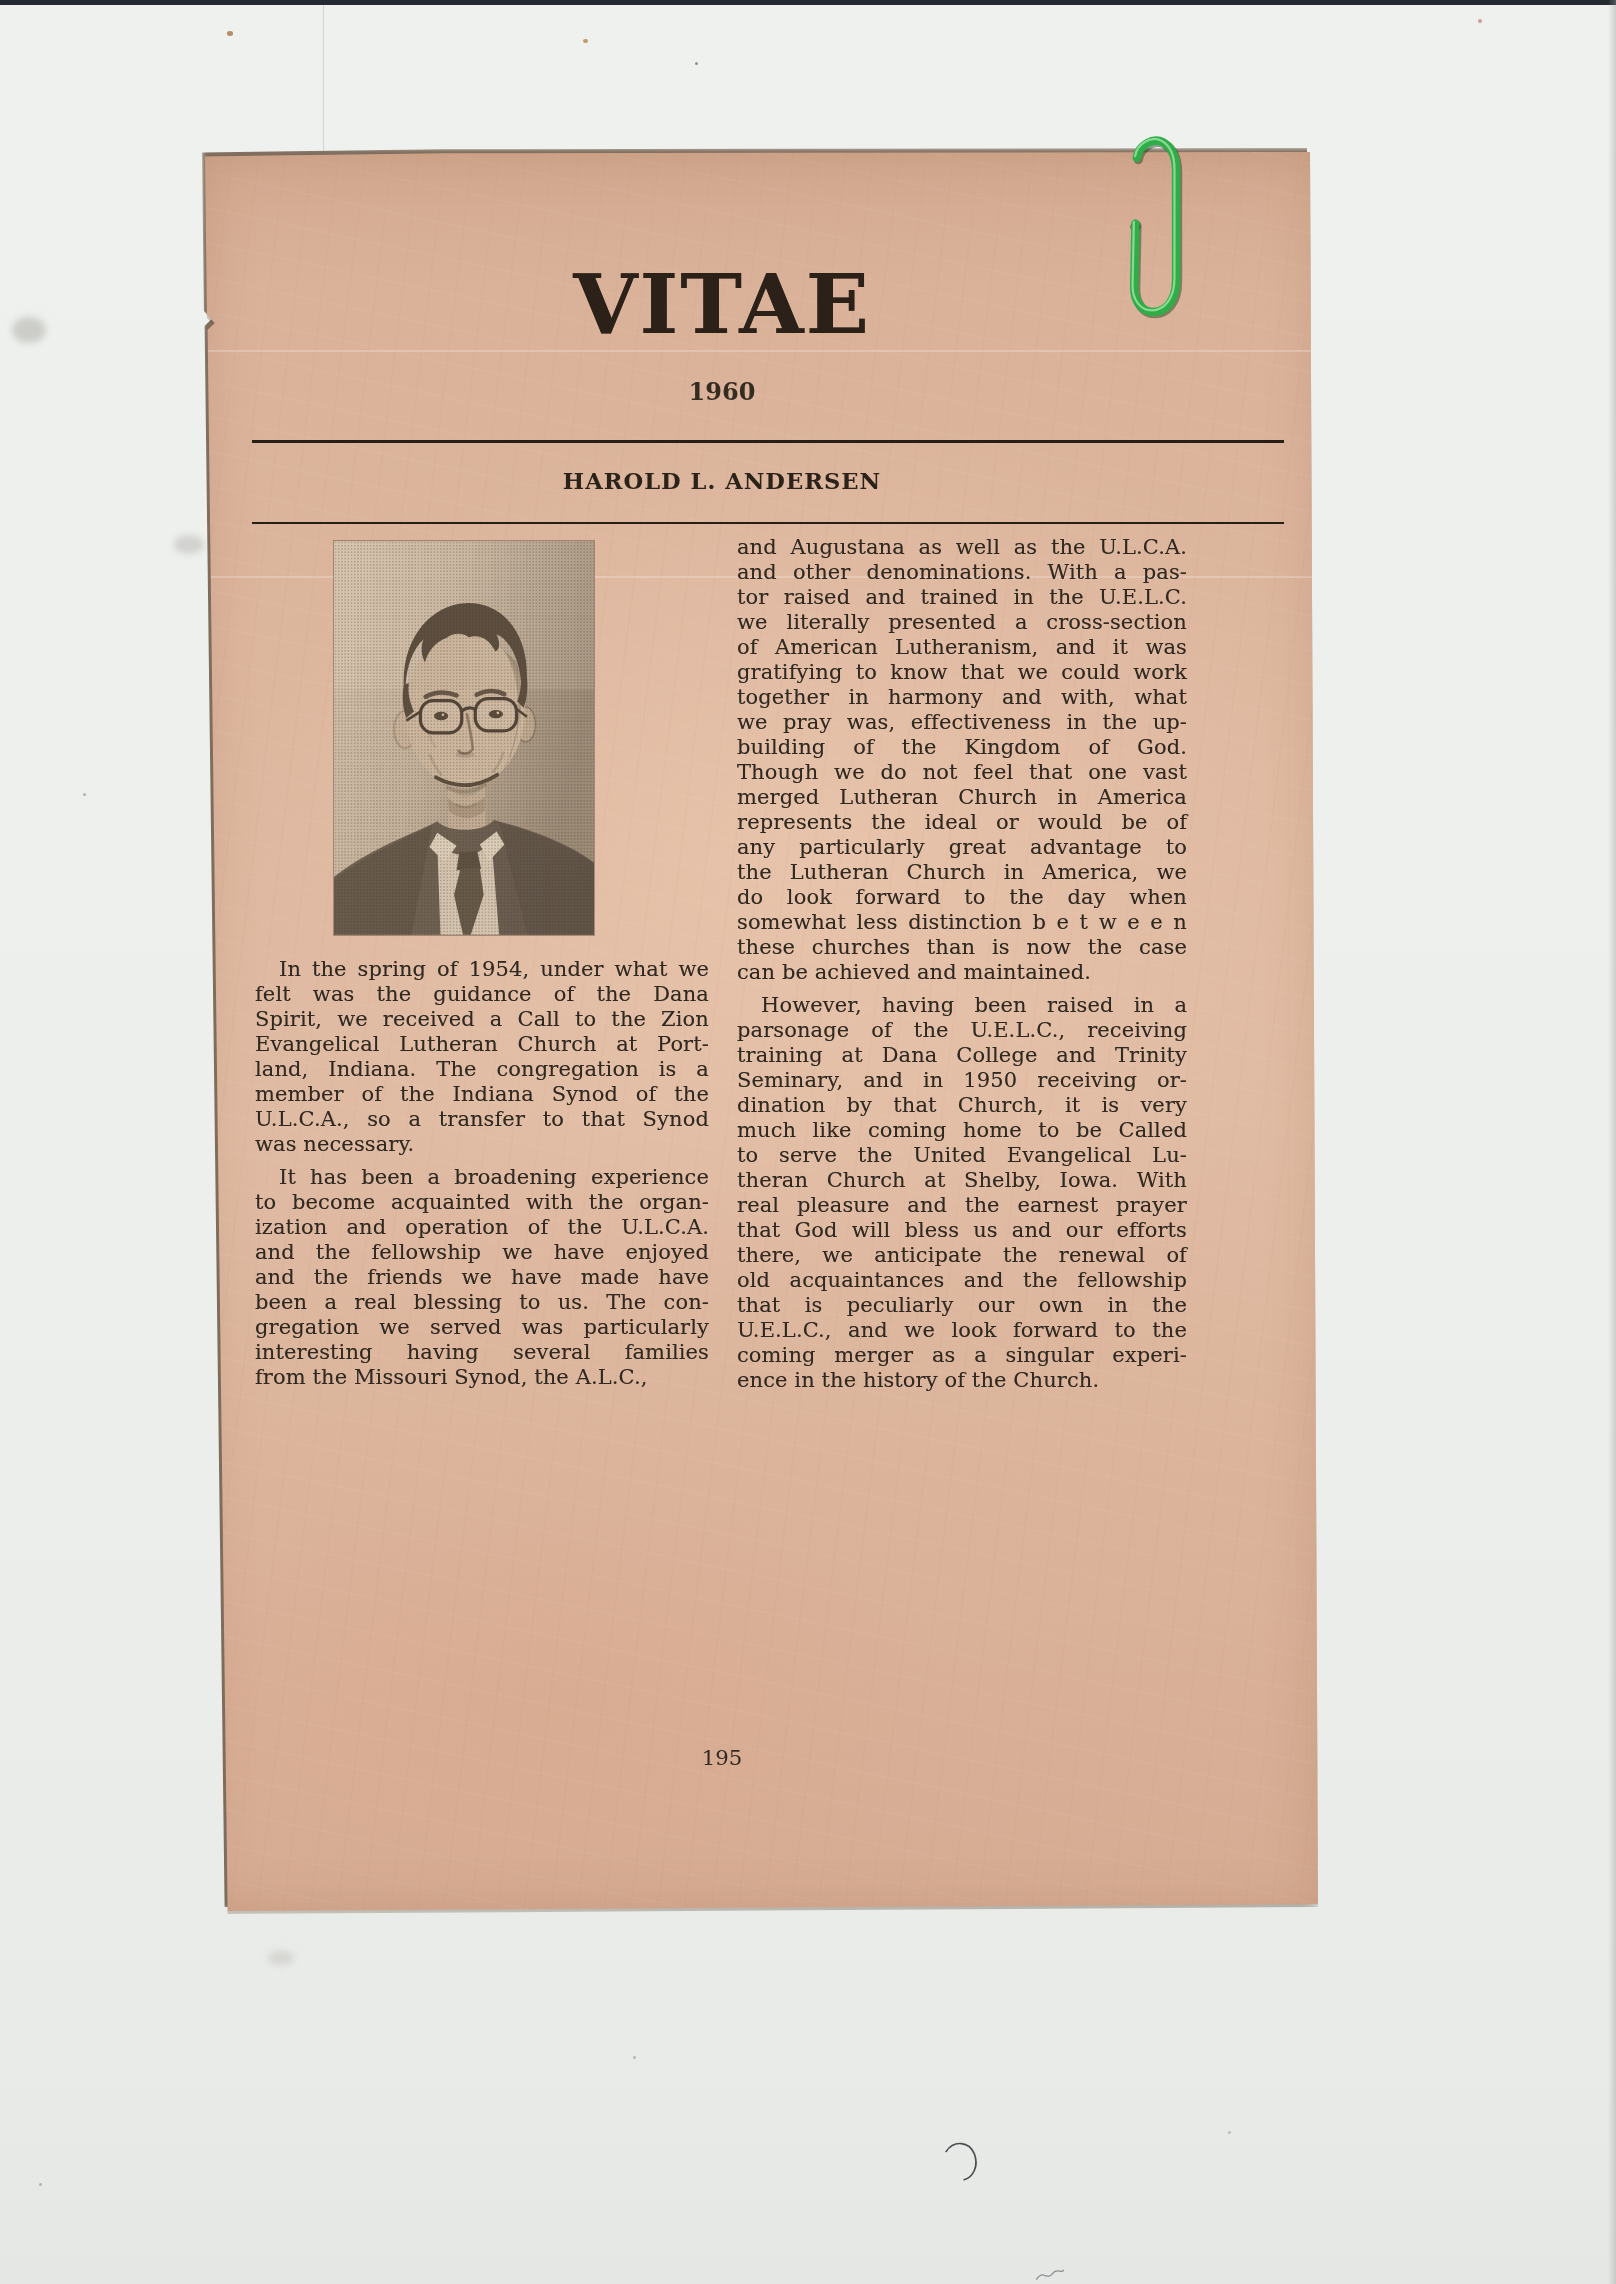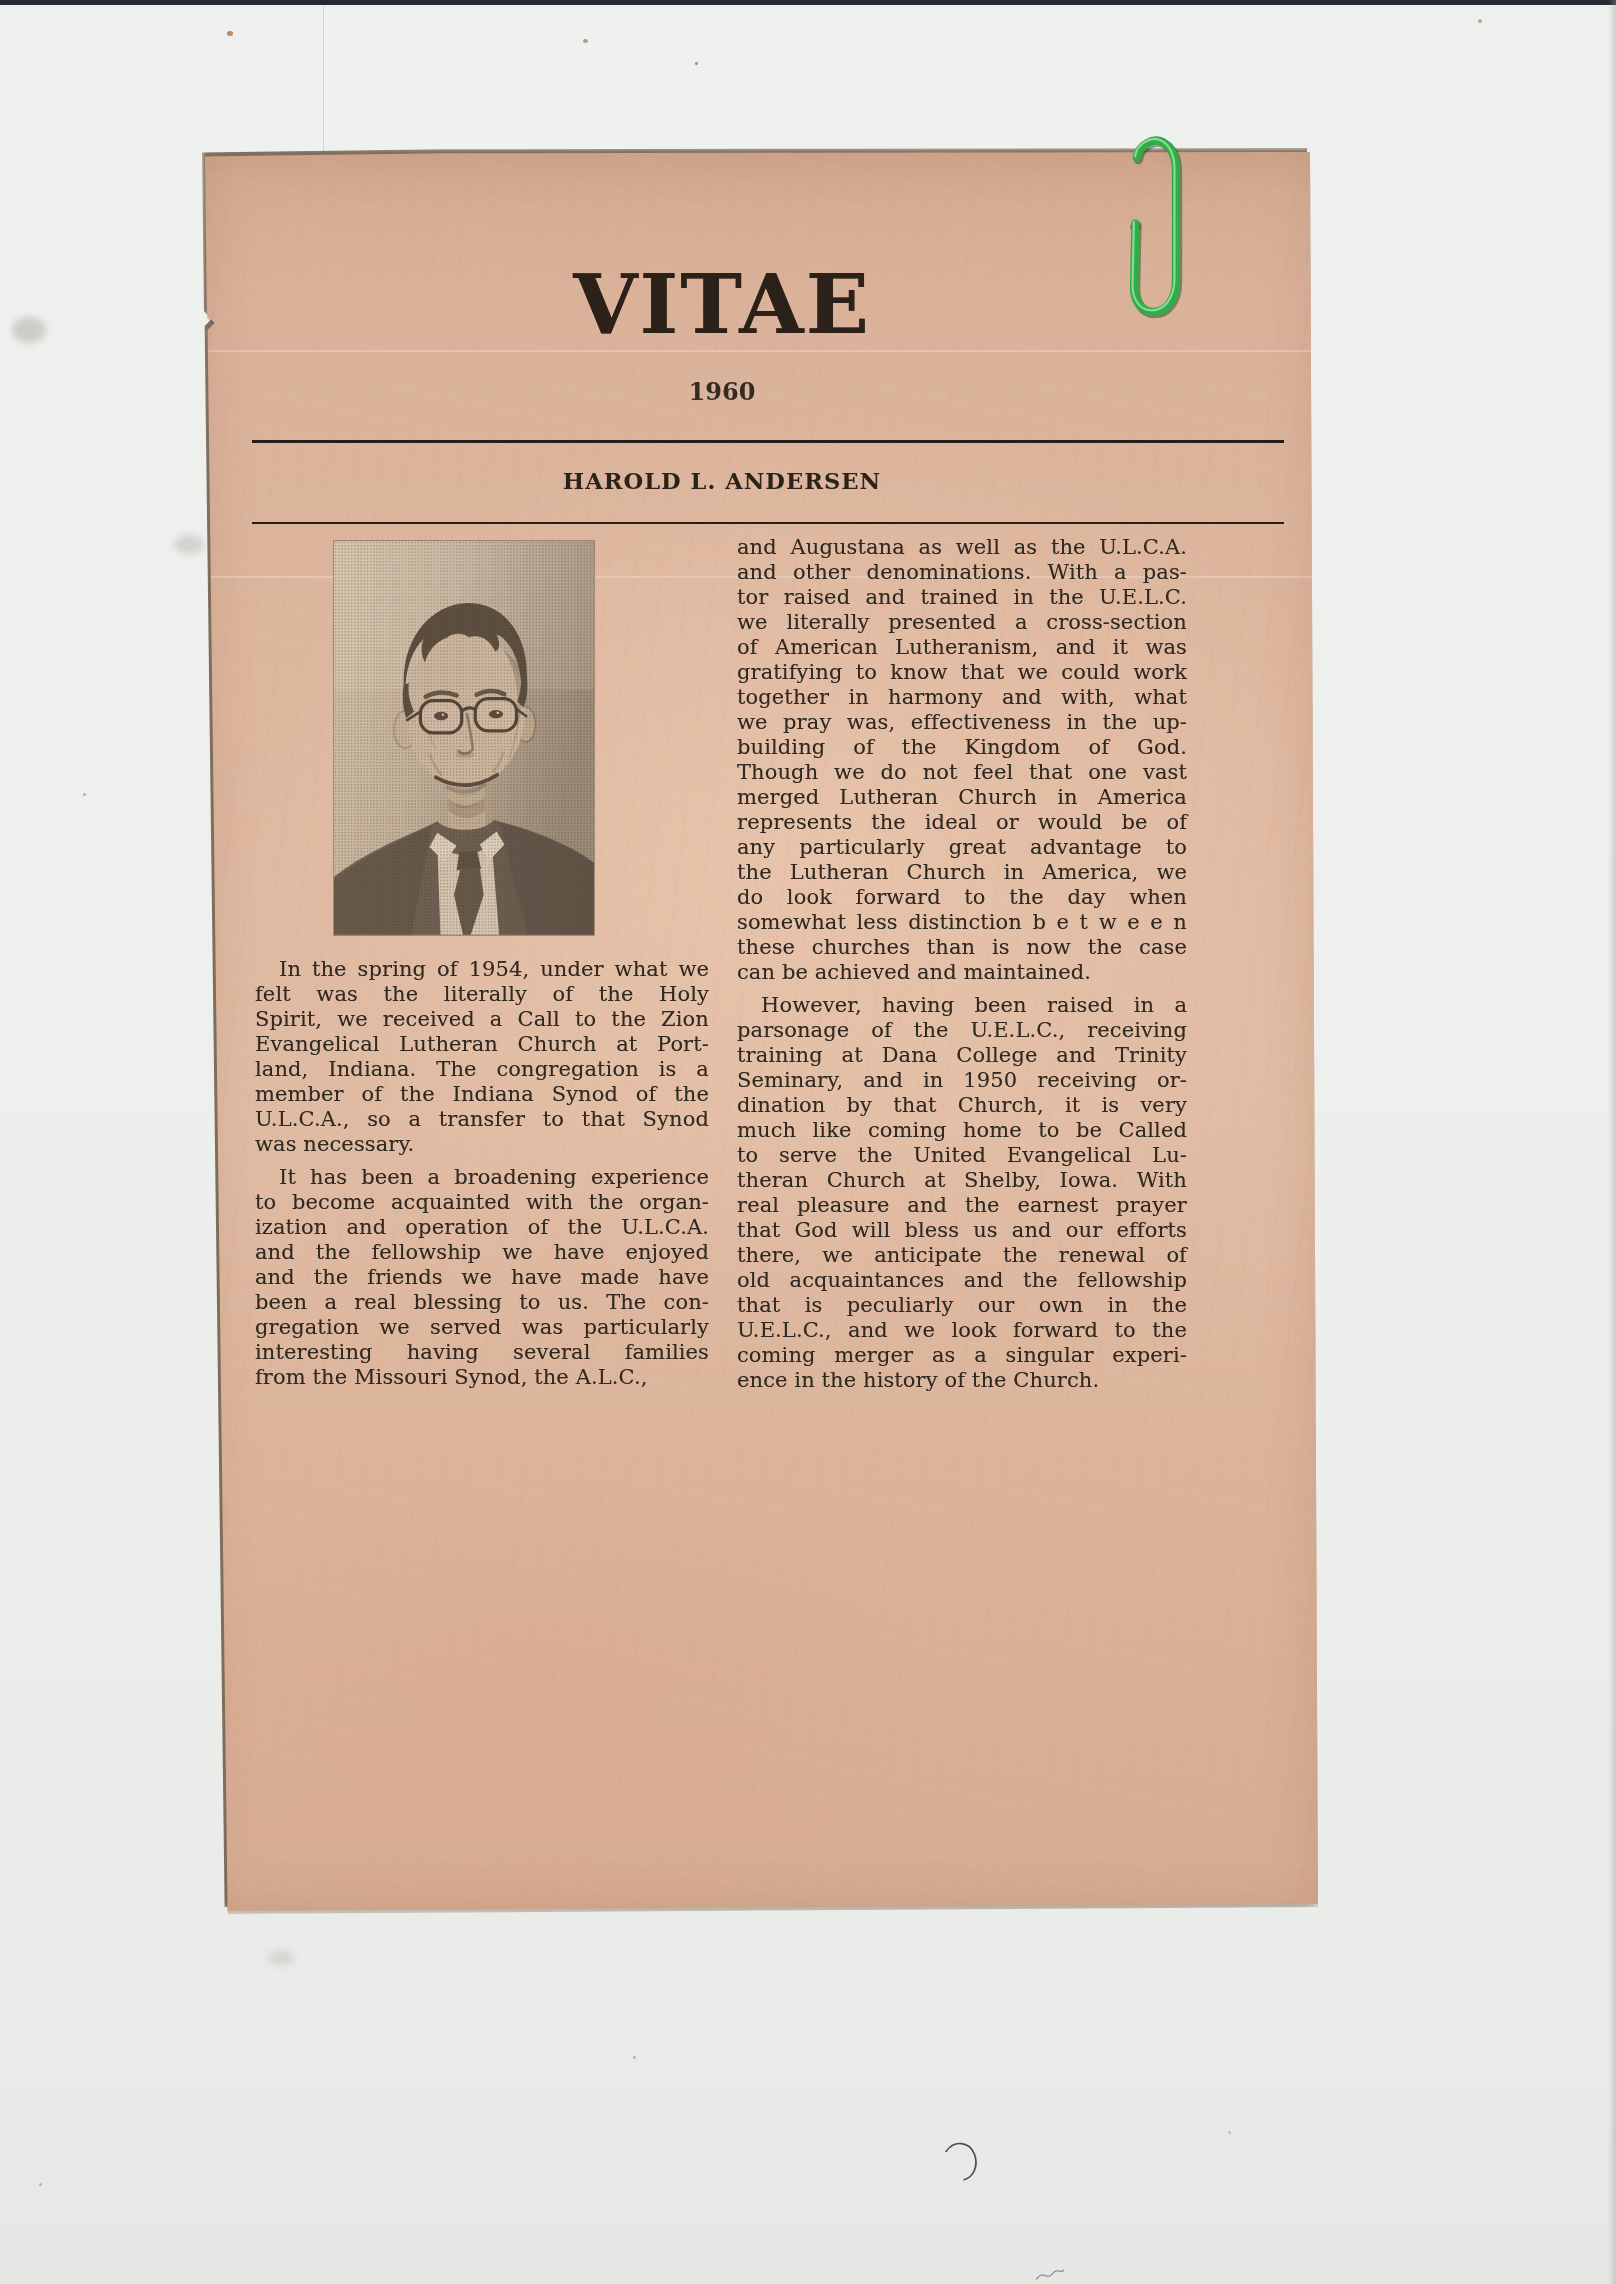--- a/index.html
+++ b/index.html
@@ -186,21 +186,21 @@
       <path d="M188 408 Q 205 417 221 406" fill="none" stroke="rgba(40,30,20,.15)" stroke-width="4"></path>
       <path d="M145 292 Q 150 310 158 320" fill="none" stroke="rgba(40,30,20,.10)" stroke-width="4"></path>
     </svg>
     <div class="halftone"></div>
     <div class="photo-tint"></div>
   </div>
 
   <div class="col col-left">
       <div class="para">
         <div class="tline first">In the spring of 1954, under what we</div>
-        <div class="tline">felt was the literally of the Holy</div>
+        <div class="tline">felt was the guidance of the Dana</div>
         <div class="tline">Spirit, we received a Call to the Zion</div>
         <div class="tline">Evangelical Lutheran Church at Port-</div>
         <div class="tline">land, Indiana. The congregation is a</div>
         <div class="tline">member of the Indiana Synod of the</div>
         <div class="tline">U.L.C.A., so a transfer to that Synod</div>
         <div class="tline last">was necessary.</div>
       </div>
       <div class="para">
         <div class="tline first">It has been a broadening experience</div>
         <div class="tline">to become acquainted with the organ-</div>
@@ -247,20 +247,21 @@
         <div class="tline">that God will bless us and our efforts</div>
         <div class="tline">there, we anticipate the renewal of</div>
         <div class="tline">old acquaintances and the fellowship</div>
         <div class="tline">that is peculiarly our own in the</div>
         <div class="tline">U.E.L.C., and we look forward to the</div>
         <div class="tline">coming merger as a singular experi-</div>
         <div class="tline last">ence in the history of the Church.</div>
       </div>
     </div>
 
+  <div class="pageno">195</div>
 </div>
 
 <svg class="clip" width="71" height="187" viewBox="0 0 110 290">
   <path d="M 29 40 C 32 20, 54 8, 70 16 C 86 25, 90 42, 90 60 L 90 230 C 90 262, 73 279, 55 279 C 37 279, 25 263, 25 241 L 27 142" fill="none" stroke="rgba(20,60,25,.45)" stroke-width="14" stroke-linecap="round" transform="translate(2.5,3)"></path>
   <circle cx="27" cy="147" r="8" fill="rgba(25,35,20,.55)"></circle>
   <path d="M 29 40 C 32 20, 54 8, 70 16 C 86 25, 90 42, 90 60 L 90 230 C 90 262, 73 279, 55 279 C 37 279, 25 263, 25 241 L 27 142" fill="none" stroke="#2fae47" stroke-width="13" stroke-linecap="round"></path>
   <path d="M 29 40 C 32 20, 54 8, 70 16 C 86 25, 90 42, 90 60 L 90 230 C 90 262, 73 279, 55 279 C 37 279, 25 263, 25 241 L 27 142" fill="none" stroke="rgba(230,255,230,.5)" stroke-width="3.5" stroke-linecap="round" transform="translate(-2.5,-2.5)"></path>
 </svg>
 
 

